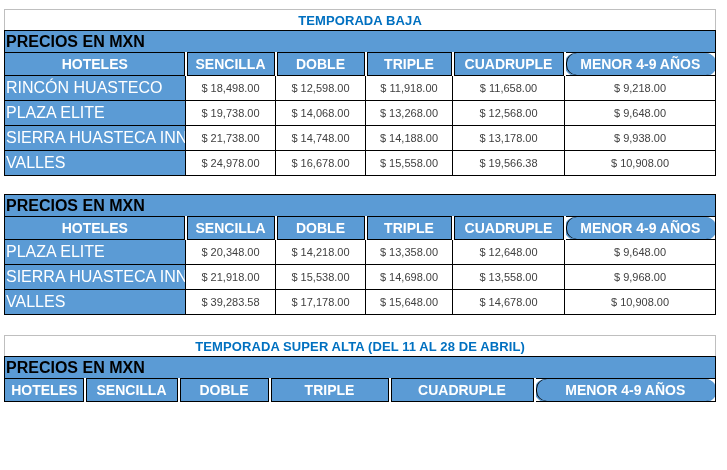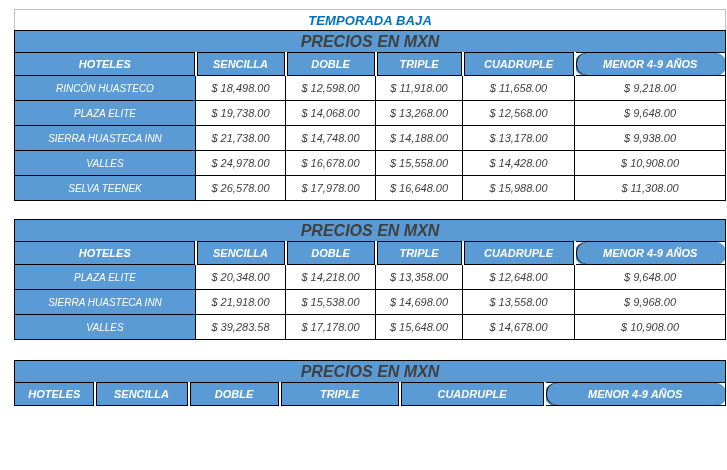--- a/index.html
+++ b/index.html
@@ -10,22 +10,21 @@
     --gridline:#BFBFBF;
   }
   html,body{margin:0;padding:0;background:#ffffff;}
   body{
     width:727px;height:470px;overflow:hidden;
     font-family:"Liberation Sans","DejaVu Sans",sans-serif;
   }
   .page{
     box-sizing:border-box;
     width:727px;height:348px;
-    padding:9px 8px 0 14px;
-    font-style:italic;
+    padding:9px 8px 0 4px;
   }
   table.season-table{
     border-collapse:collapse;
     table-layout:fixed;
     width:711px;
   }
   .gap-t2{margin-top:18px;}
   .gap-t3{margin-top:20px;}
 
   
@@ -36,30 +35,30 @@
     color:var(--title-text);
     font-size:13px;font-weight:bold;
     text-align:center;vertical-align:middle;
     letter-spacing:0.1px;
   }
   
   td.subtitle-cell{
     height:19px;
     border:1px solid var(--black);
     background:var(--header-fill);
-    color:#404040;
+    color:#000000;
     font-size:16px;font-weight:bold;
-    text-align:center;vertical-align:middle;
+    text-align:left;vertical-align:middle;
   }
   
   th.col-head{
     height:20px;
     background:var(--header-fill);
     color:#ffffff;
-    font-size:11px;font-weight:bold;
+    font-size:14px;font-weight:bold;
     text-align:center;vertical-align:middle;
     border-top:1px solid var(--black);
     border-bottom:1px solid var(--black);
     border-left:2px solid #ffffff;
     border-right:2px solid #ffffff;
     box-shadow:inset 1px 0 0 var(--black), inset -1px 0 0 var(--black);
     overflow:hidden;white-space:nowrap;margin-left:20px;
   }
   th.col-head:first-child{
     border-left:1px solid var(--black);
@@ -69,22 +68,22 @@
     border-right:1px solid var(--black);
     box-shadow:inset 1px 0 0 var(--black);
     border-radius:10px;
   }
   
   td.hotel-cell{
     height:22px;
     border:1px solid var(--black);
     background:var(--header-fill);
     color:#ffffff;
-    font-size:10px;
-    text-align:center;vertical-align:middle;
+    font-size:16px;
+    text-align:left;vertical-align:middle;
     overflow:hidden;white-space:nowrap;
   }
   td.price-cell{
     height:22px;
     border:1px solid var(--black);
     background:#ffffff;
     color:var(--price-text);
     font-size:11px;
     text-align:center;vertical-align:middle;
     overflow:hidden;white-space:nowrap;
@@ -143,30 +142,22 @@
           <td class="price-cell">$ 14,748.00</td>
           <td class="price-cell">$ 14,188.00</td>
           <td class="price-cell">$ 13,178.00</td>
           <td class="price-cell">$ 9,938.00</td>
         </tr>
         <tr>
           <td class="hotel-cell">VALLES</td>
           <td class="price-cell">$ 24,978.00</td>
           <td class="price-cell">$ 16,678.00</td>
           <td class="price-cell">$ 15,558.00</td>
-          <td class="price-cell">$ 14,428.00</td>
+          <td class="price-cell">$ 19,566.38</td>
           <td class="price-cell">$ 10,908.00</td>
-        </tr>
-        <tr>
-          <td class="hotel-cell">SELVA TEENEK</td>
-          <td class="price-cell">$ 26,578.00</td>
-          <td class="price-cell">$ 17,978.00</td>
-          <td class="price-cell">$ 16,648.00</td>
-          <td class="price-cell">$ 15,988.00</td>
-          <td class="price-cell">$ 11,308.00</td>
         </tr>
       </tbody>
   </table>
 
   <table class="season-table gap-t2">
     <colgroup>
       <col style="width:181px">
         <col style="width:90px">
         <col style="width:90px">
       <col style="width:87px">
@@ -218,20 +209,23 @@
     <colgroup>
       <col style="width:80px">
         <col style="width:94px">
         <col style="width:91px">
       <col style="width:120px">
         <col style="width:145px">
         <col style="width:181px">
     </colgroup>
     <thead>
       <tr>
+        <td class="title-cell" colspan="6">TEMPORADA SUPER ALTA (DEL 11 AL 28 DE ABRIL)</td>
+      </tr>
+      <tr>
         <td class="subtitle-cell" colspan="6">PRECIOS EN MXN</td>
       </tr>
       <tr>
           <th class="col-head">HOTELES</th>
           <th class="col-head">SENCILLA</th>
           <th class="col-head">DOBLE</th>
           <th class="col-head">TRIPLE</th>
           <th class="col-head">CUADRUPLE</th>
           <th class="col-head">MENOR 4-9 AÑOS</th>
         </tr>

